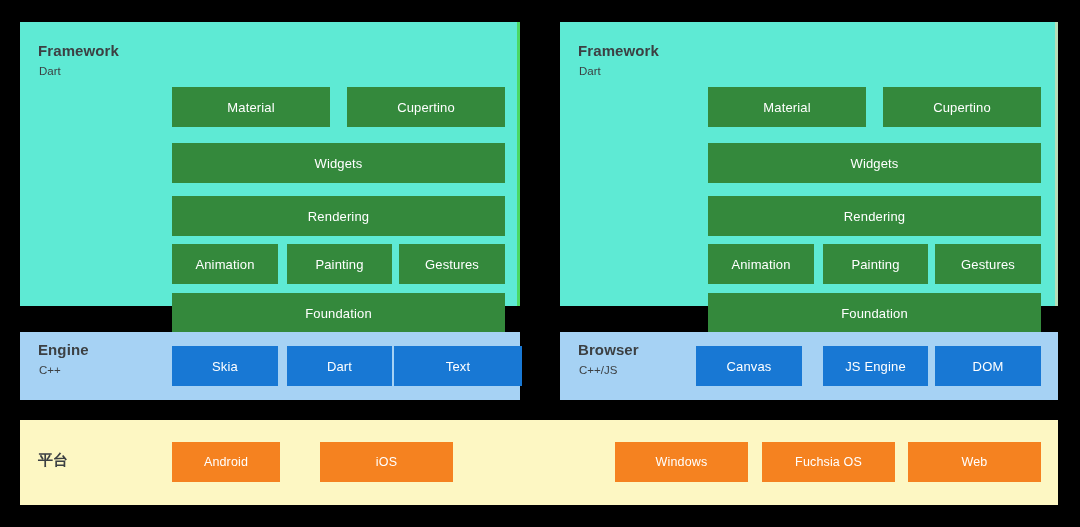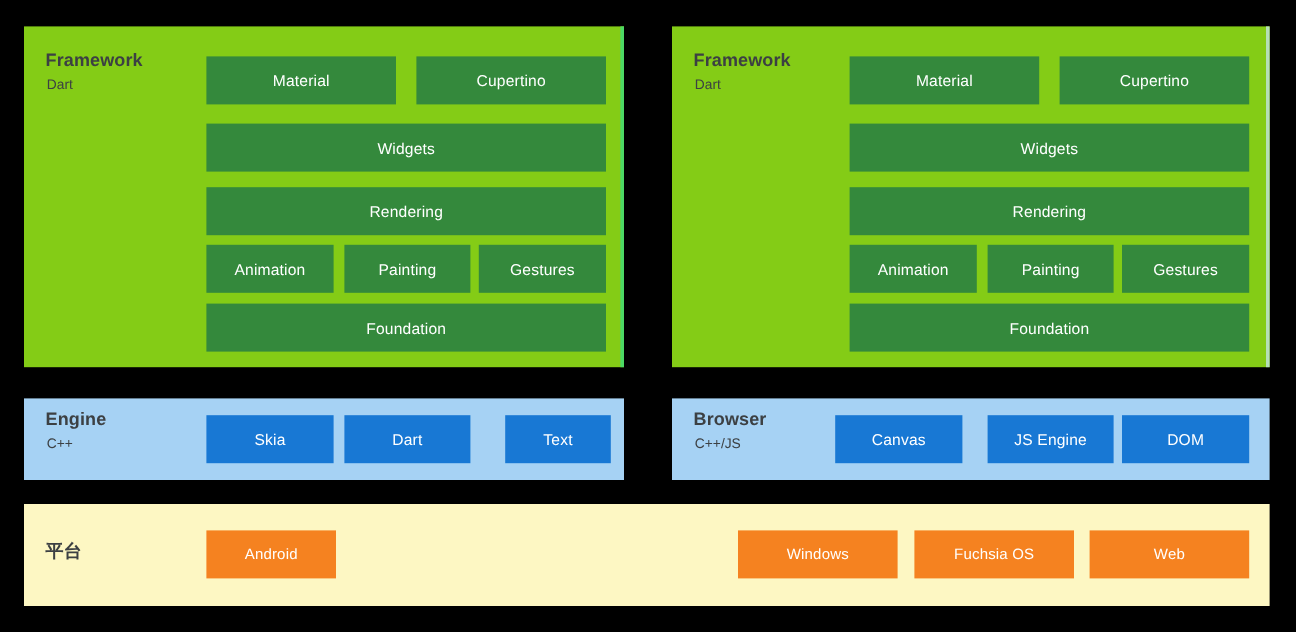--- a/index.html
+++ b/index.html
@@ -17,21 +17,21 @@
     width: 1080px;
     height: 527px;
     background: #000000;
   }
 
   
   .panel {
     position: absolute;
     display: block;
   }
-  .panel-green  { background: #84cc16; border-right: 3px solid #4cd964; }
+  .panel-green  { background: #5eead4; border-right: 3px solid #4cd964; }
   .panel-green.no-edge { border-right: 3px solid #b6dfb8; }
   .panel-blue   { background: #a6d2f4; }
   .panel-yellow { background: #fdf7c3; }
 
   
   .caption {
     position: absolute;
     left: 18px;
     color: #3c4043;
     line-height: 1.25;
@@ -61,21 +61,21 @@
     display: flex;
     align-items: center;
     justify-content: center;
     color: #ffffff;
     font-size: 13px;
     font-weight: 400;
     letter-spacing: .15px;
     white-space: nowrap;
     line-height: 1;
   }
-  .box-green  { background: #34893c; }
+  .box-green  { background: #34893c; margin-top: 40px; }
   .box-blue   { background: #1878d4; }
   .box-orange { background: #f58220; }
   .box-orange { font-size: 12.5px; }
 </style>
 </head>
 <body>
 
 <div id="stage">
 
   <div class="panel panel-green" style="left:20px; top:22px; width:500px; height:284px;">
@@ -122,21 +122,21 @@
 
   <div class="panel panel-blue" style="left:20px; top:332px; width:500px; height:68px;">
 
     <div class="caption" style="top:9px;">
       <span class="cap-title">Engine</span>
       <span class="cap-sub">C++</span>
     </div>
 
     <div class="box box-blue" style="left:152px; top:14px; width:106px; height:40px;">Skia</div>
     <div class="box box-blue" style="left:267px; top:14px; width:105px; height:40px;">Dart</div>
-    <div class="box box-blue" style="left:401px; top:14px; width:88px; height:40px;">Text</div>
+    <div class="box box-blue" style="left:374px; top:14px; width:128px; height:40px;">Text</div>
   </div>
 
   <div class="panel panel-blue" style="left:560px; top:332px; width:498px; height:68px;">
 
     <div class="caption" style="top:9px;">
       <span class="cap-title">Browser</span>
       <span class="cap-sub">C++/JS</span>
     </div>
 
     <div class="box box-blue" style="left:136px; top:14px; width:106px; height:40px;">Canvas</div>
@@ -144,18 +144,19 @@
     <div class="box box-blue" style="left:263px; top:14px; width:105px; height:40px;">JS Engine</div>
   </div>
 
   <div class="panel panel-yellow" style="left:20px; top:420px; width:1038px; height:85px;">
 
     <div class="caption cjk" style="top:31px;">
       <span class="cap-title">平台</span>
     </div>
 
     <div class="box box-orange" style="left:152px; top:22px; width:108px; height:40px;">Android</div>
+    <div class="box box-orange" style="left:300px; top:22px; width:133px; height:40px;">iOS</div>
     <div class="box box-orange" style="left:595px; top:22px; width:133px; height:40px;">Windows</div>
     <div class="box box-orange" style="left:742px; top:22px; width:133px; height:40px;">Fuchsia OS</div>
     <div class="box box-orange" style="left:888px; top:22px; width:133px; height:40px;">Web</div>
   </div>
 
 </div>
 
 </body></html>

